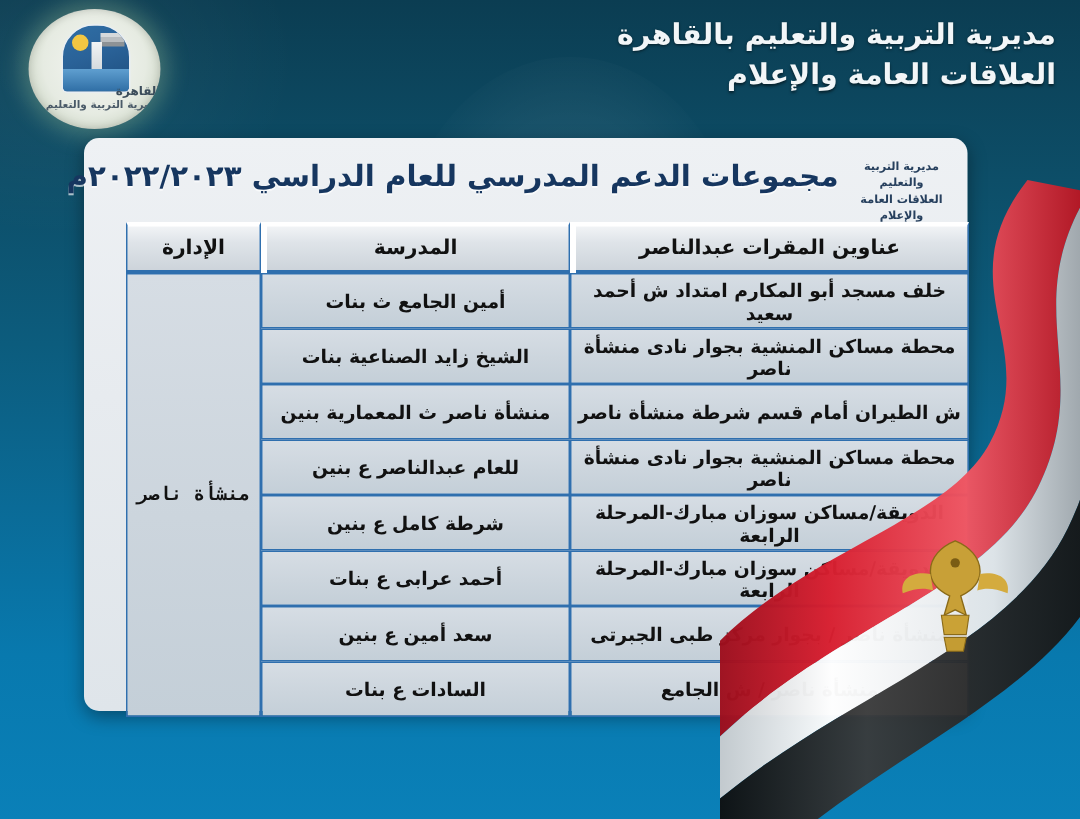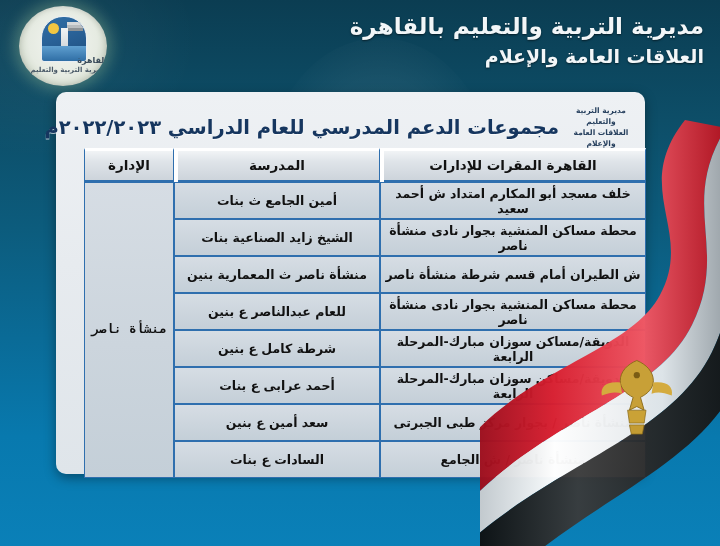--- a/index.html
+++ b/index.html
@@ -58,21 +58,21 @@
   .header-text {
     position: absolute;
     right: 16px;
     top: 10px;
     text-align: right;
     color: #f2f6f8;
     font-weight: bold;
     line-height: 1.42;
     text-shadow: 0 1px 2px rgba(0,0,0,0.55);
   }
-  .header-line1 { font-size: 23px; letter-spacing: 0px; }
+  .header-line1 { font-size: 19px; letter-spacing: 0px; }
   .header-line2 { font-size: 19px; }
 
   
   .logo {
     position: absolute;
     left: 19px;
     top: 6px;
     width: 88px;
     height: 80px;
     border-radius: 50%;
@@ -135,21 +135,21 @@
   .title-row {
     position: absolute;
     left: 56px;
     top: 100px;
     width: 589px;
     height: 46px;
   }
   .doc-title {
     position: absolute;
     right: 86px;
-    top: 16px;
+    top: 6px;
     font-size: 19.5px;
     font-weight: bold;
     color: #16365f;
     white-space: nowrap;
     text-shadow: 0 1px 0 rgba(255,255,255,0.65);
   }
   .mini-header {
     position: absolute;
     right: 4px;
     top: 6px;
@@ -276,21 +276,21 @@
 
   <div class="tbl-wrap">
     <table class="grid">
       <colgroup>
         <col class="col-addr">
         <col class="col-school">
         <col class="col-admin">
       </colgroup>
       <thead>
         <tr>
-          <th class="sep-right">القاهرة المقرات للإدارات</th>
+          <th class="sep-right">عناوين المقرات عبدالناصر</th>
           <th class="sep-right">المدرسة</th>
           <th>الإدارة</th>
         </tr>
       </thead>
       <tbody id="tbody">
           <tr>
             <td>خلف مسجد أبو المكارم امتداد ش أحمد سعيد</td>
             <td>أمين الجامع ث بنات</td>
             <td class="admin-cell" rowspan="8">منشأة ناصر</td>
           </tr>

